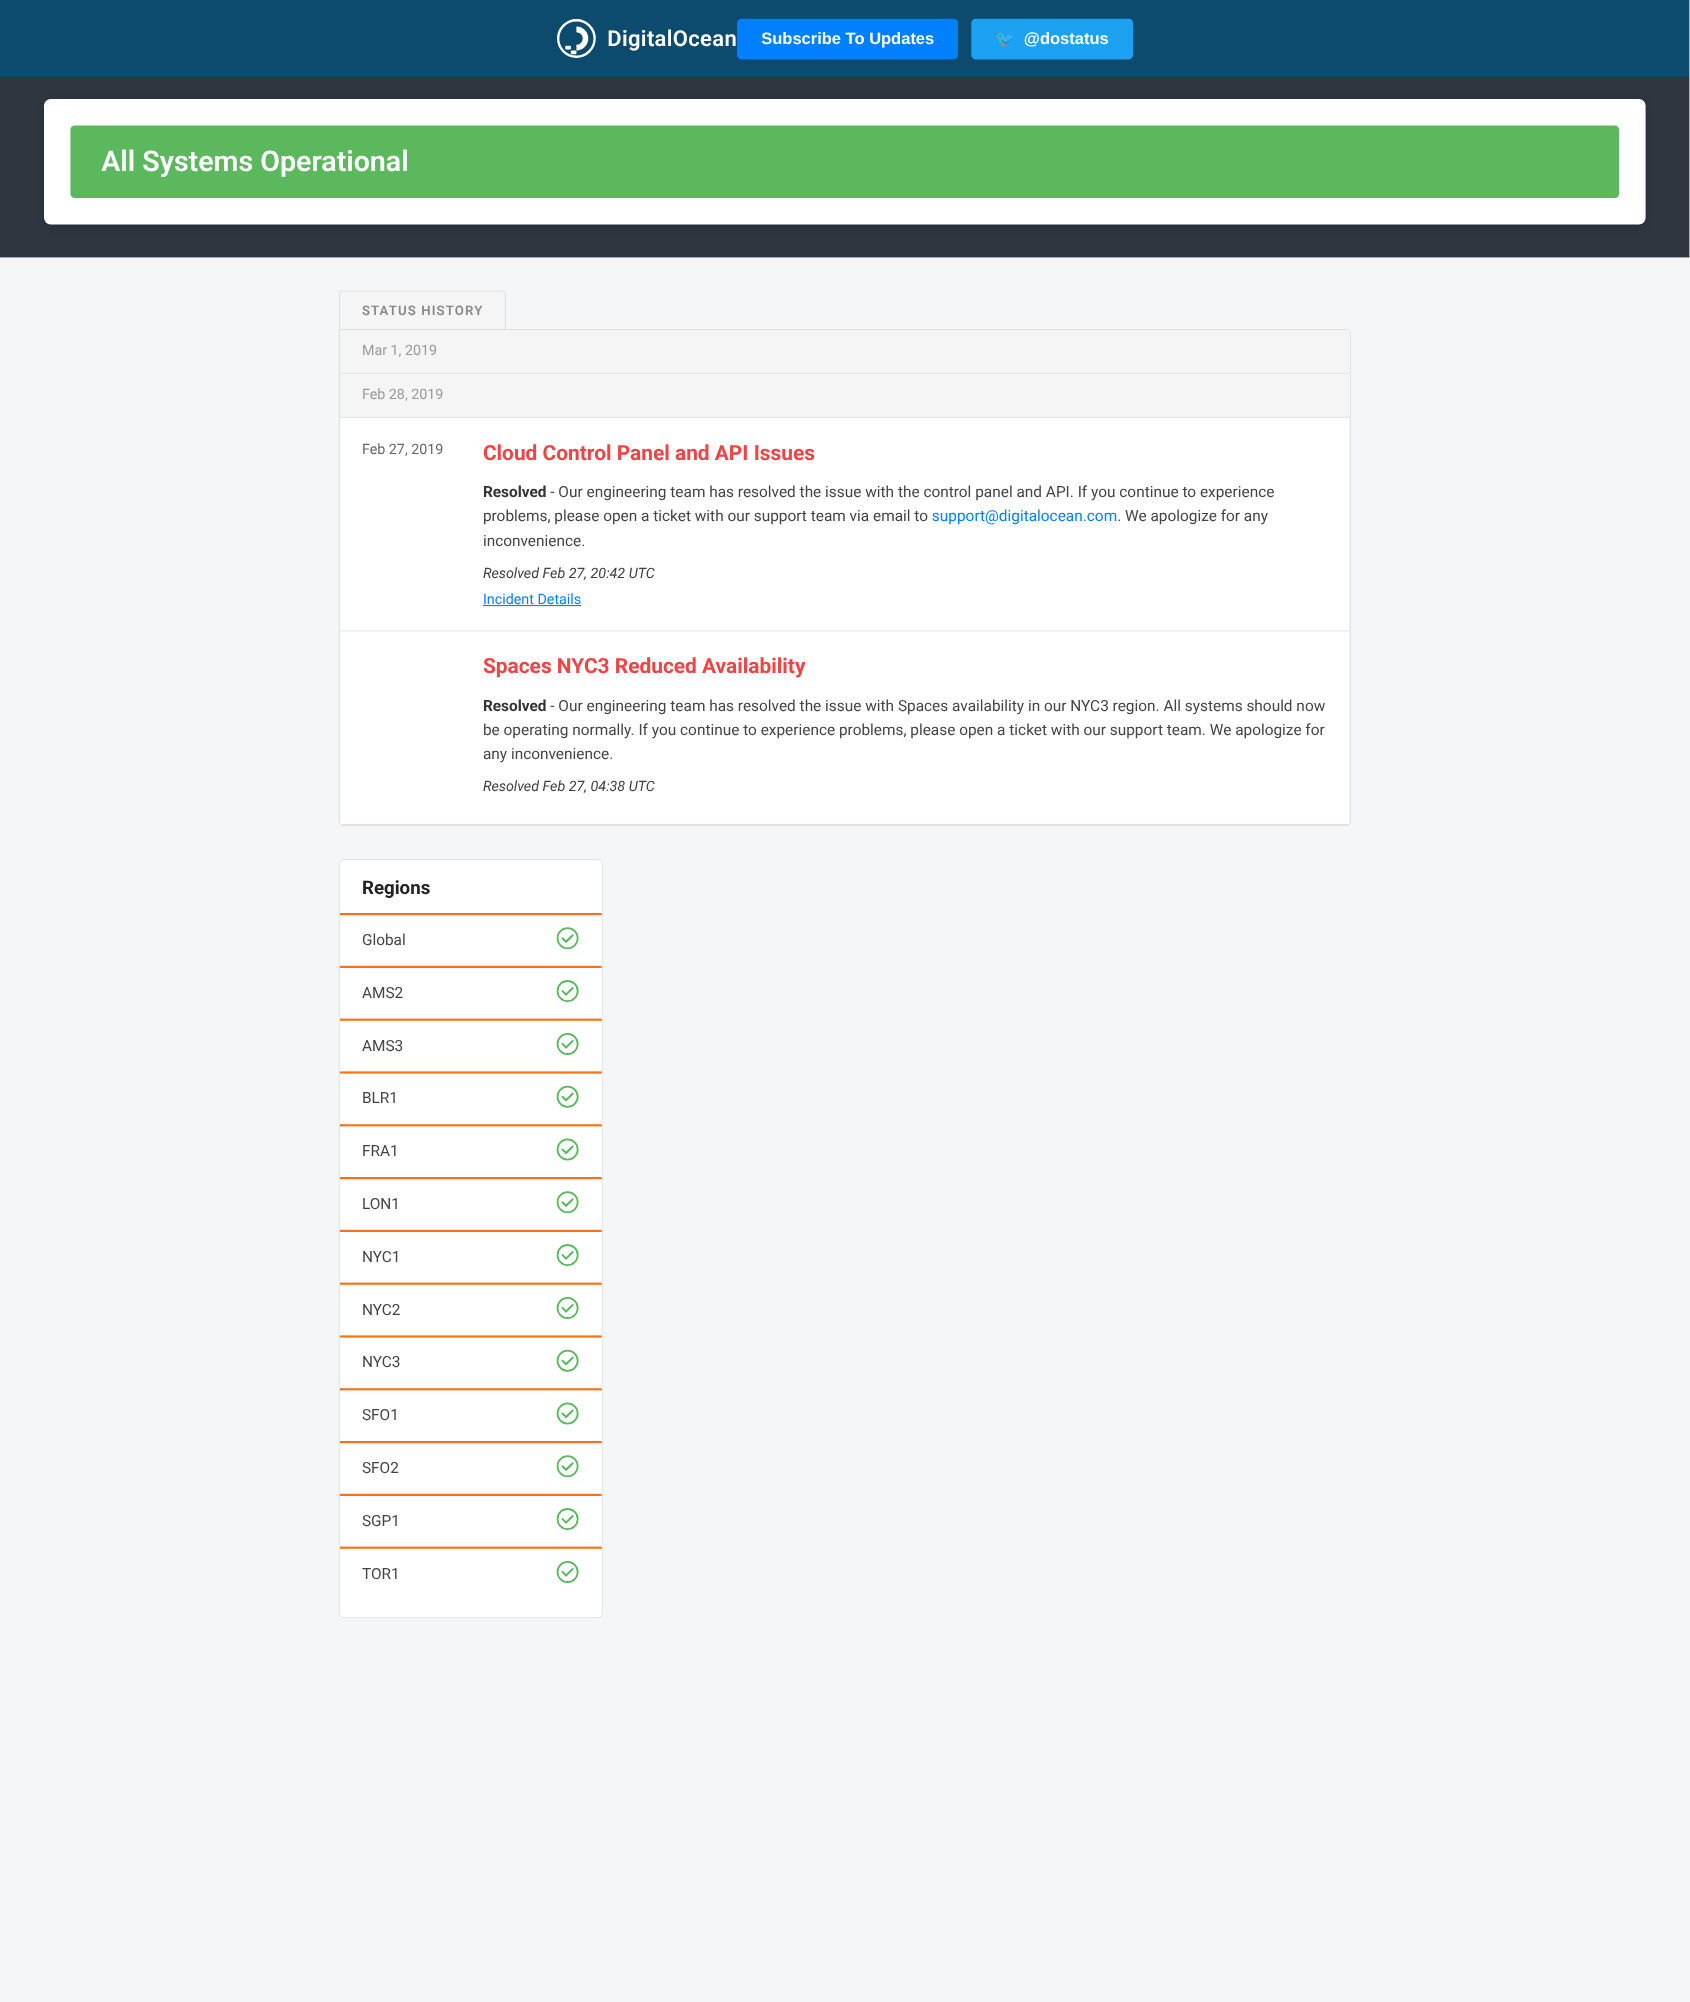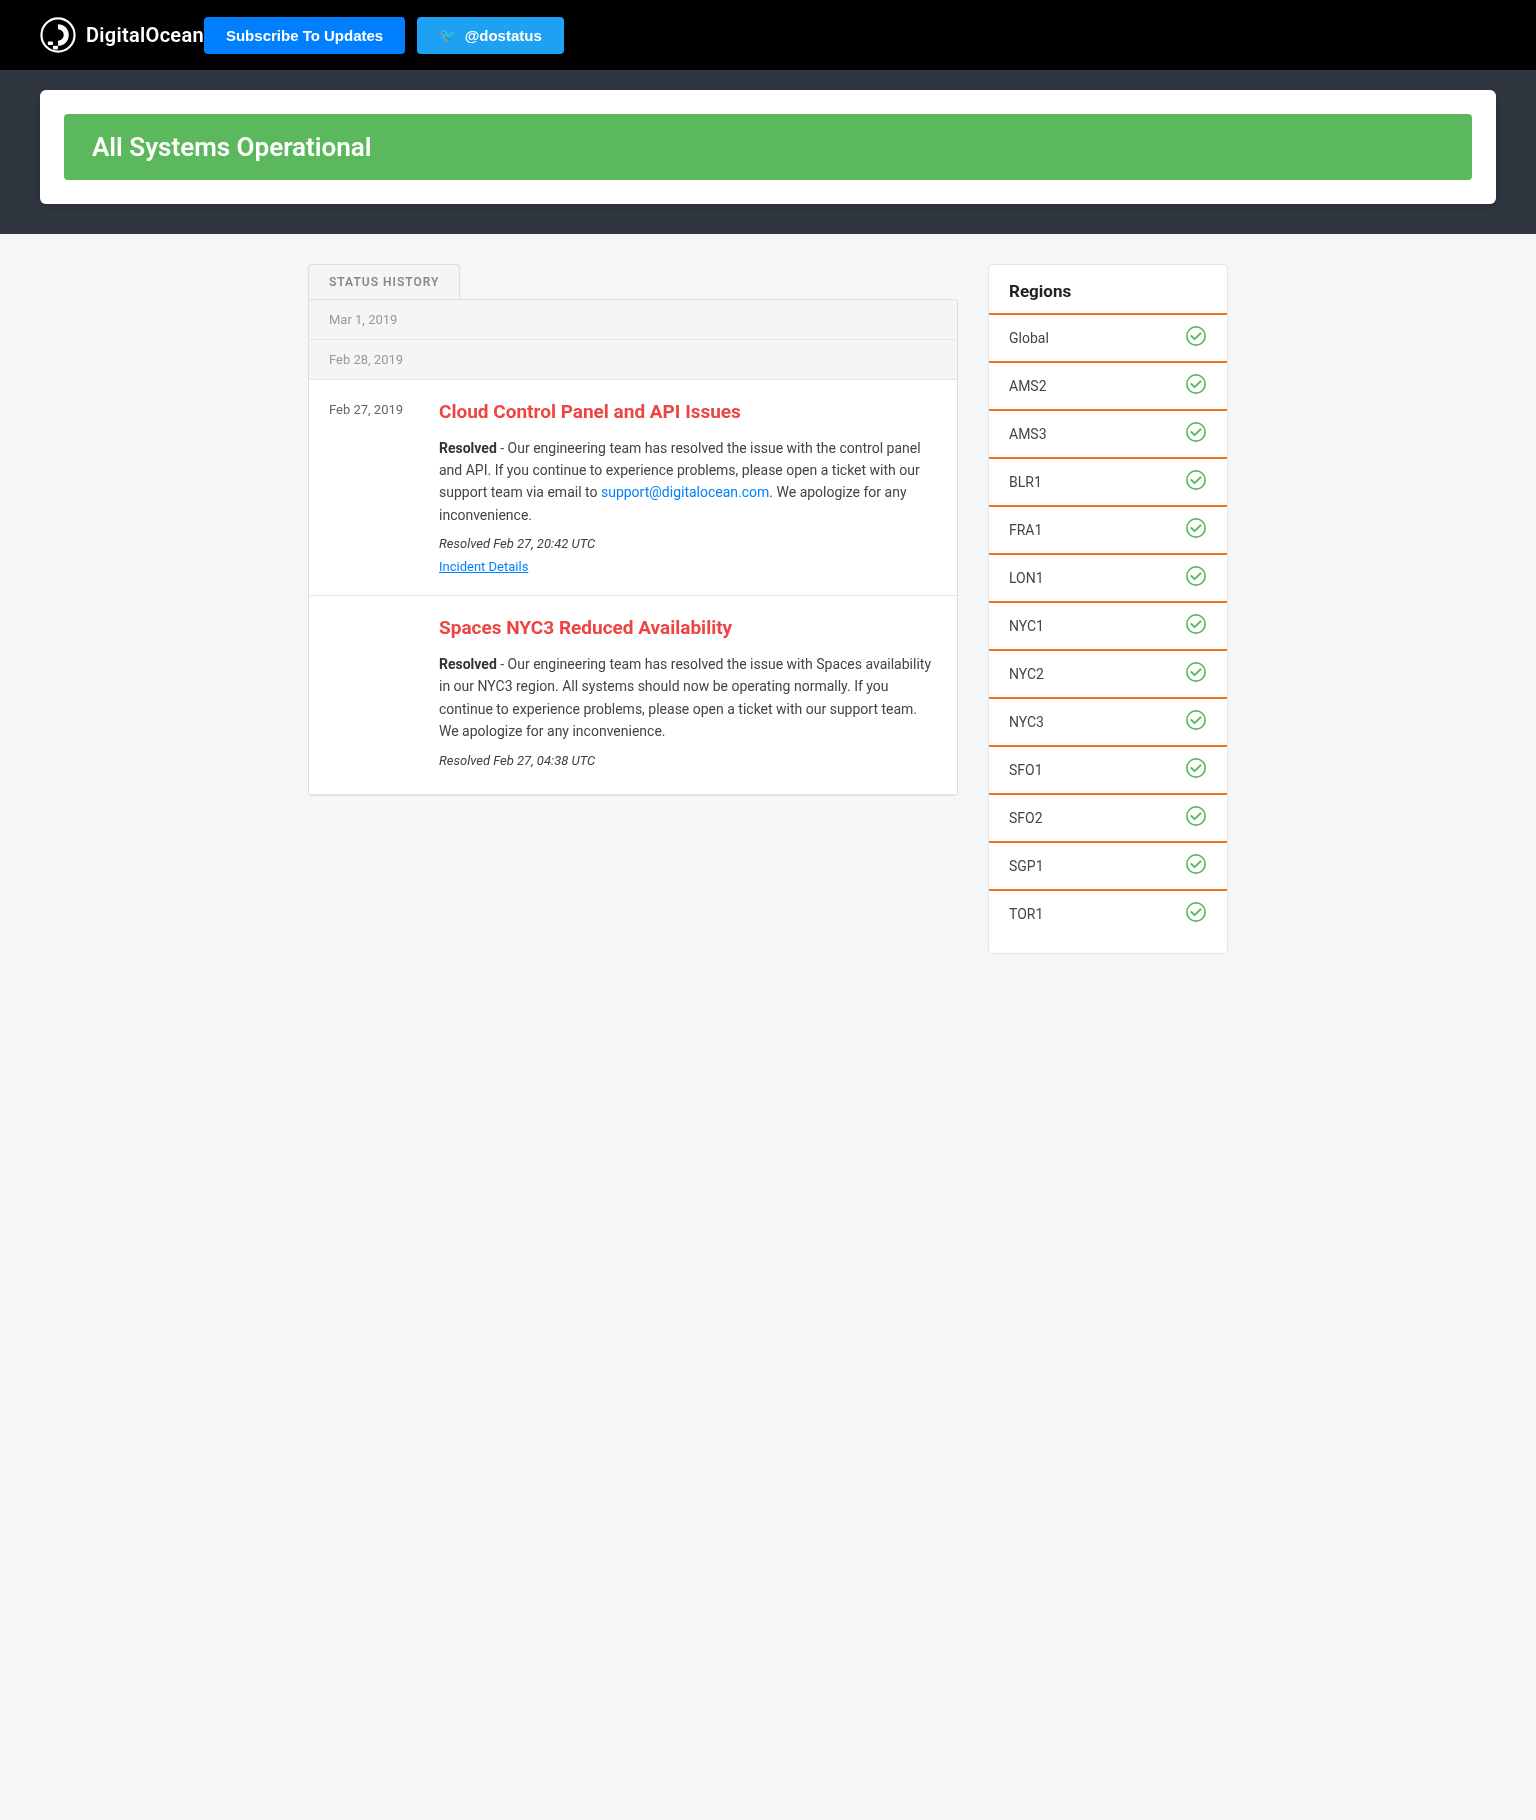--- a/index.html
+++ b/index.html
@@ -5,26 +5,26 @@
     * { box-sizing: border-box; margin: 0; padding: 0; }
     body {
       font-family: -apple-system, BlinkMacSystemFont, "Segoe UI", Roboto, Helvetica, Arial, sans-serif;
       background: #f5f6f7;
       color: #333;
       font-size: 15px;
     }
 
     
     .header {
-      background: #000000;
+      background: #0c4a6e;
       padding: 0 40px;
       height: 70px;
       display: flex;
       align-items: center;
-      justify-content: flex-start;
+      justify-content: center;
     }
     .header-logo {
       display: flex;
       align-items: center;
       gap: 10px;
     }
     .logo-icon {
       width: 36px;
       height: 36px;
     }
@@ -88,20 +88,21 @@
     }
 
     
     .main-content {
       max-width: 1000px;
       margin: 30px auto;
       padding: 0 40px;
       display: flex;
       gap: 30px;
       align-items: flex-start;
+      flex-direction: column;
     }
 
     
     .history-section {
       flex: 1;
     }
     .history-tab {
       border: 1px solid #ddd;
       border-bottom: none;
       background: #f5f5f5;

